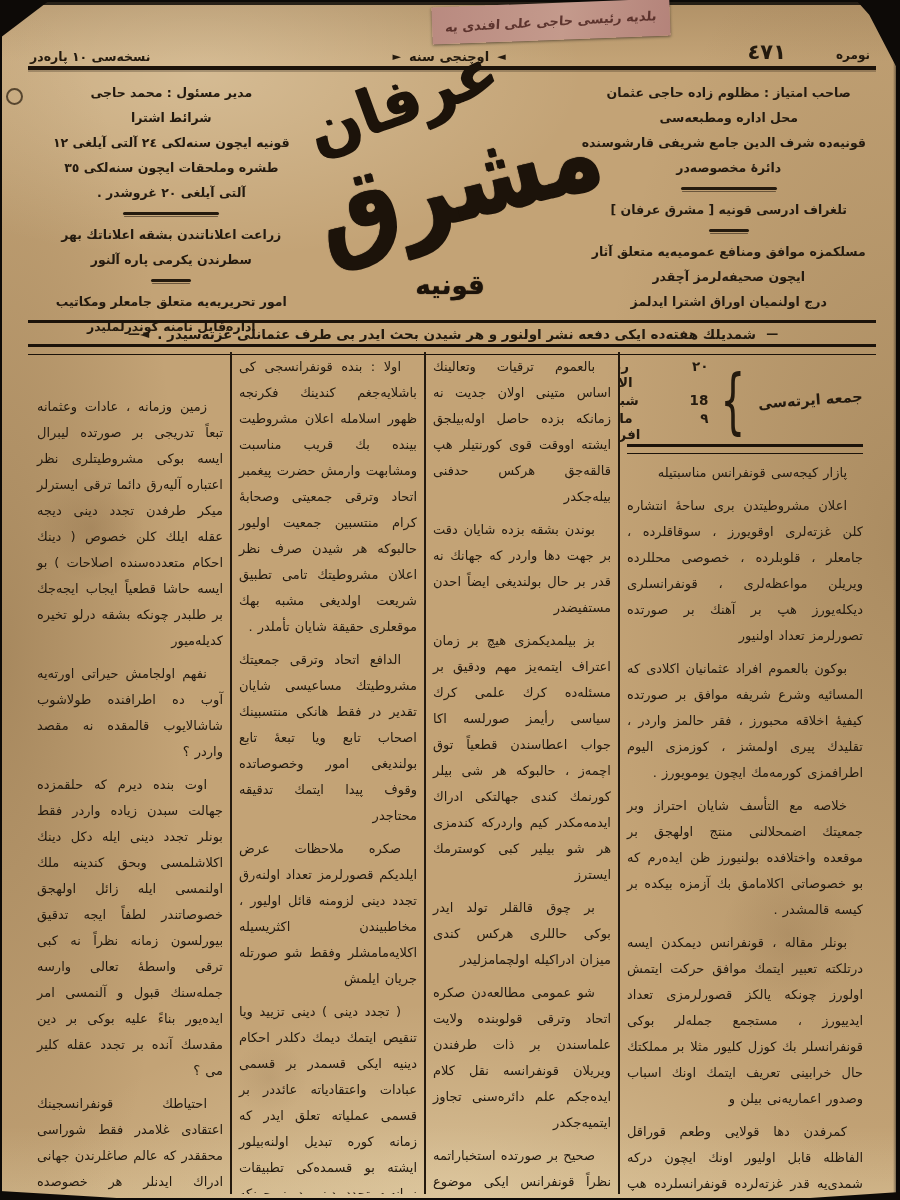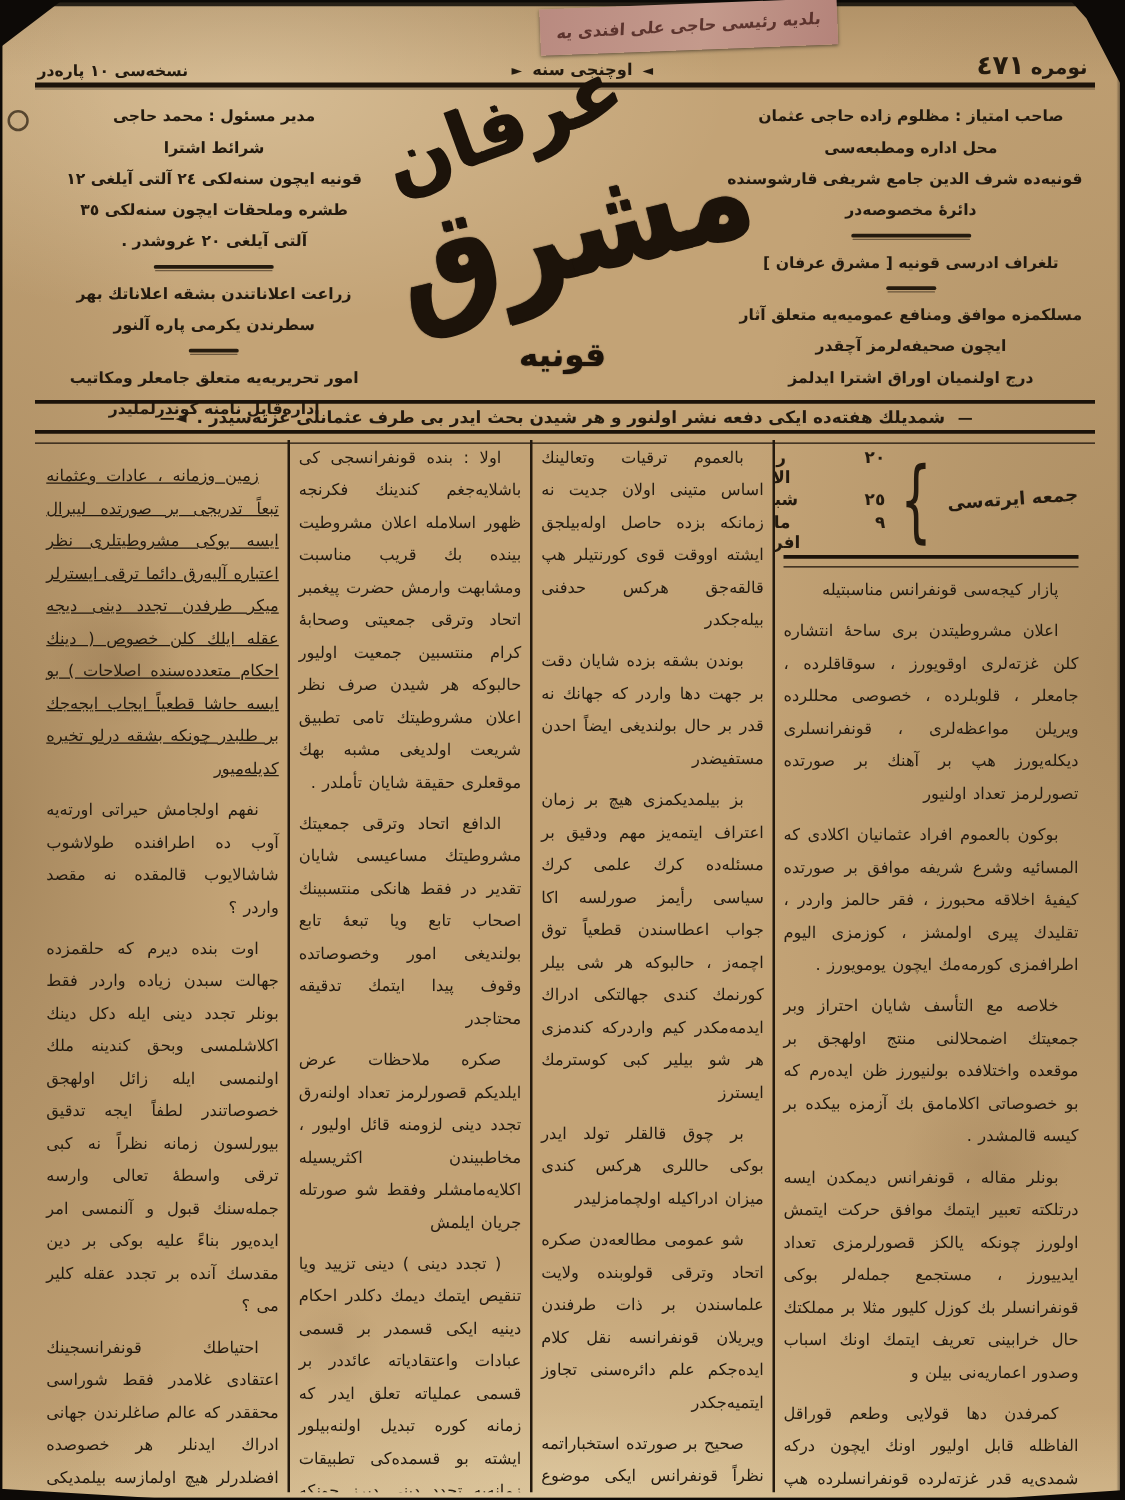--- a/index.html
+++ b/index.html
@@ -34,21 +34,21 @@
     background:linear-gradient(100deg,#b98a80,#c49a8c 55%,#b4837a);
     transform:rotate(-2.2deg);box-shadow:0 1px 3px rgba(0,0,0,.5);
     display:flex;align-items:center;justify-content:center;}
   .stamp-text{font-size:13px;font-weight:bold;color:#4c241f;transform:rotate(-1deg) skewX(-6deg);
     white-space:nowrap;opacity:.85;}
 
   
   .topbar{position:absolute;top:40px;left:30px;right:30px;height:24px;z-index:3;
     display:flex;align-items:flex-end;justify-content:space-between;font-weight:bold;}
   .issue{display:flex;align-items:baseline;gap:5px;}
-  .issue-label{font-size:16px;}
+  .issue-label{font-size:12px;margin-left:45px;}
   .issue-number{font-size:21px;letter-spacing:1px;margin-top:37px;}
   .yearline{display:flex;align-items:center;gap:8px;font-size:13px;}
   .orn-glyph{font-size:11px;}
   .price{font-size:12.5px;}
   .main-rule{position:absolute;top:66px;left:28px;right:24px;height:4px;background:#1c130a;z-index:3;
     box-shadow:0 2px 0 rgba(28,19,10,.25);}
 
   
   .header{position:absolute;top:74px;left:34px;right:34px;height:244px;display:flex;z-index:3;}
   .hblock{width:33%;padding-top:6px;}
@@ -75,21 +75,21 @@
   
   .cols{position:absolute;top:352px;left:30px;right:30px;bottom:6px;display:flex;z-index:3;overflow:hidden;}
   .col{overflow:hidden;padding:2px 7px 0 7px;}
   .col + .col{border-right:2px solid #241a0e;}
   .col-a{width:236px;}
   .col-b{width:178px;}
   .col-c{width:178px;}
   .col-d{flex:1;}
   .para{margin:0 0 7px;font-size:13px;line-height:26px;text-align:justify;text-indent:16px;
     word-spacing:1px;}
-  .col-d .para:first-child{margin-top:15px;text-decoration:underline;}
+  .col-d .para:first-child{margin-top:40px;}
 
   
   .datebox{display:flex;align-items:center;gap:2px;padding:4px 0 2px;}
   .day-label{font-size:14.5px;font-weight:bold;white-space:nowrap;transform:rotate(-4deg);}
   .brace{font-size:72px;font-weight:normal;line-height:70px;transform:scaleX(.55);color:#241a0e;}
   .date-rows{flex:1;display:flex;flex-direction:column;gap:2px;}
   .date-row{display:flex;align-items:baseline;font-size:13.5px;font-weight:bold;}
   .date-num{width:24px;margin-left:44px;}
   .date-name{flex:1;text-align:center;}
   .date-year{width:34px;text-align:left;}
@@ -184,21 +184,21 @@
       <div class="datebox">
         <span class="day-label">جمعه ايرته‌سى</span>
         <span class="brace">}</span>
         <span class="date-rows">
           <span class="date-row">
             <span class="date-num">٢٠</span>
             <span class="date-name">ربيع الاول</span>
             <span class="date-year">٣٣٠</span>
           </span>
           <span class="date-row">
-            <span class="date-num">٢٥</span>
+            <span class="date-num">18</span>
             <span class="date-name">شبــاط</span>
             <span class="date-year">٣٢٧</span>
           </span>
           <span class="date-row">
             <span class="date-num">٩</span>
             <span class="date-name">مارت افرنجى</span>
             <span class="date-year">٩١٢</span>
           </span>
         </span>
       </div>

